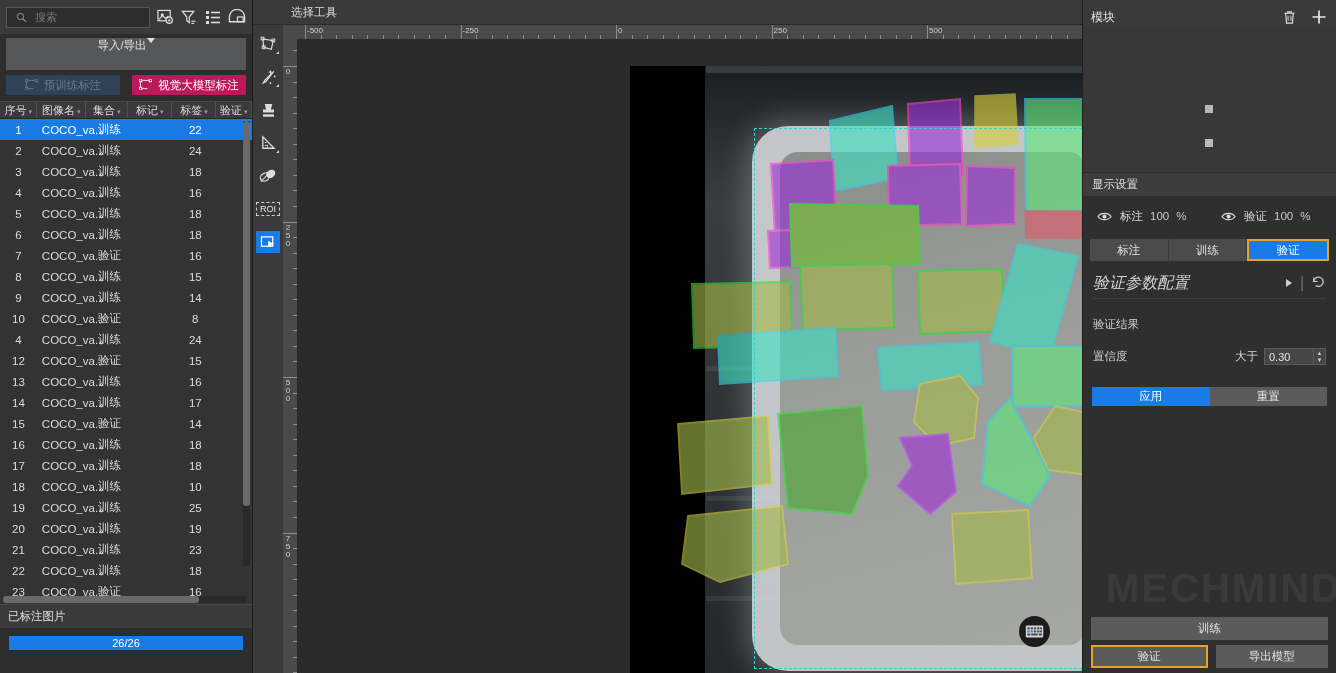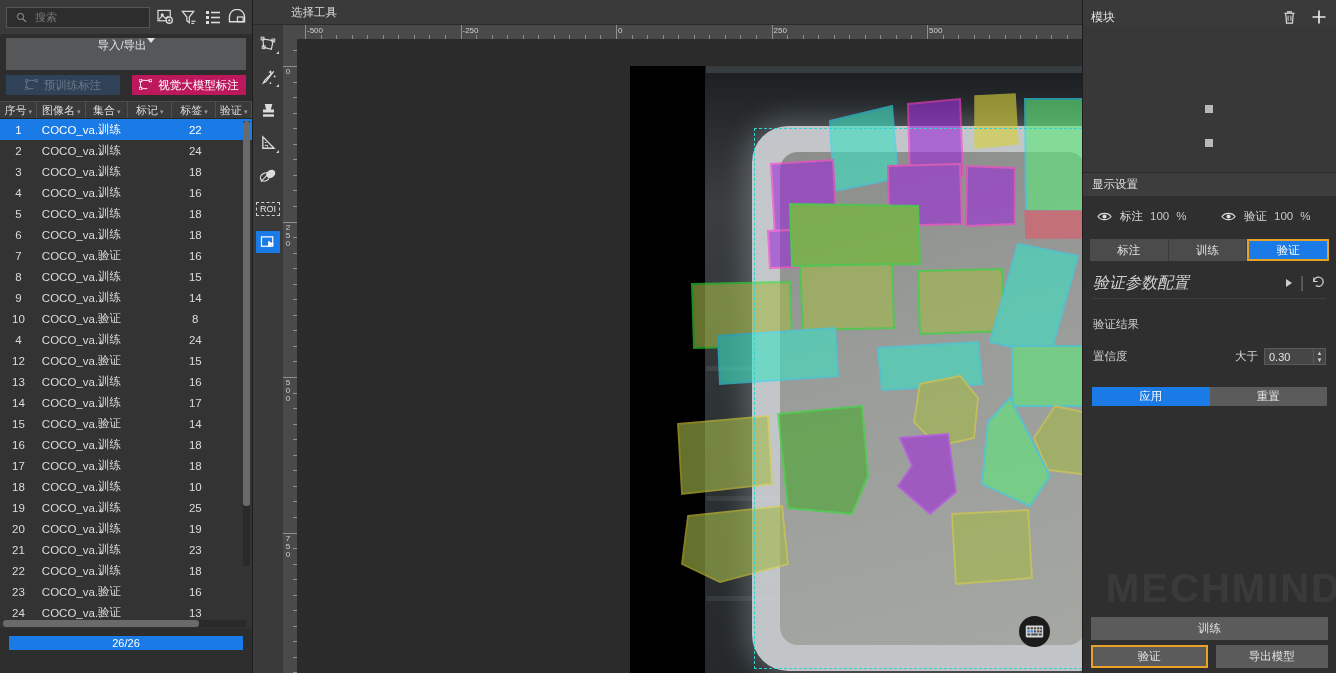--- a/index.html
+++ b/index.html
@@ -455,20 +455,21 @@
           </div>
         </div>
       <div class="vscroll">
         <div class="thumb"></div>
       </div>
       <div class="hscroll">
         <div class="thumb"></div>
       </div>
     </div>
 
+    <div class="lbl-strip">已标注图片</div>
     <div class="prog-area">
       <div class="progbar">
         <span>26/26</span>
       </div>
     </div>
   </div>
 
   <div class="center">
     <div class="center-title">选择工具</div>
     <div class="center-body">

